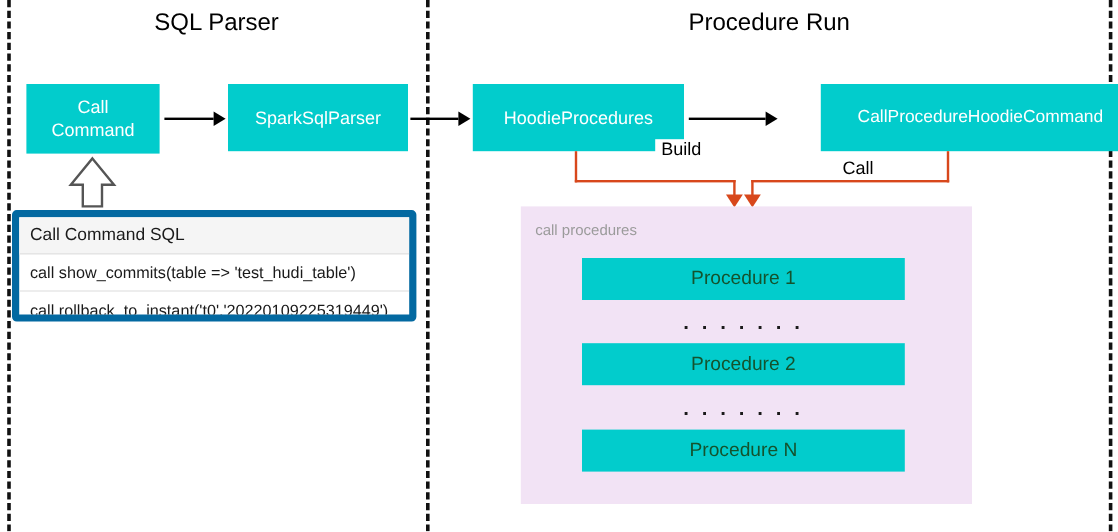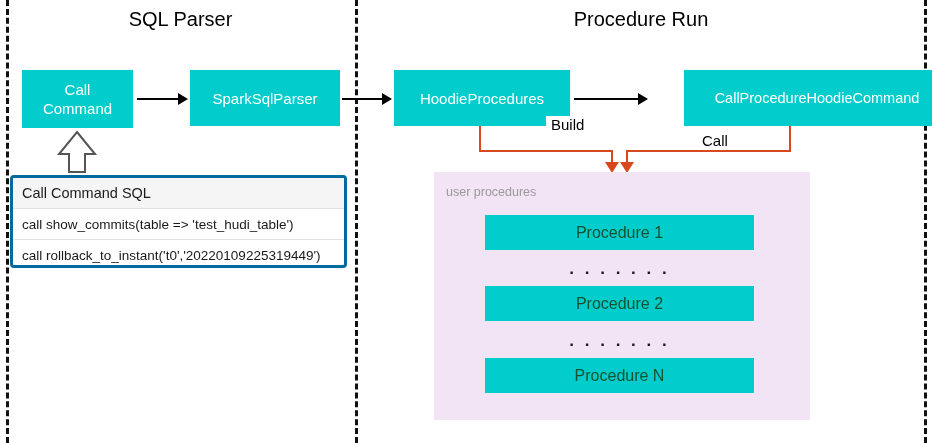--- a/index.html
+++ b/index.html
@@ -67,21 +67,21 @@
   }
 
   
   .block-arrow {
     position: absolute;
   }
 
   
   .sqltable {
     position: absolute;
-    border: 3px solid #0369a1;
+    border: 6px solid #0369a1;
     border-radius: 4px;
     background: #ffffff;
     box-sizing: border-box;
     overflow: hidden;
   }
   .sqlrow {
     box-sizing: border-box;
     font-size: 13.5px;
     color: #1a1a1a;
     display: flex;
@@ -212,21 +212,21 @@
   <div class="conn-label" style="left:546px; top:116px;">Build</div>
 
   <div class="obr" style="left:789px; top:126px; width:2px; height:26px; background:#D8481C; border:none;"></div>
   <div class="obr" style="left:626px; top:150px; width:165px; height:2px; background:#D8481C; border:none;"></div>
   <div class="obr" style="left:626px; top:150px; width:2px; height:14px; background:#D8481C; border:none;"></div>
   <div class="orange-head" style="left:620px; top:162px;"></div>
   <div class="conn-label" style="left:697px; top:132px;">Call</div>
 
   <div class="procpanel" style="left:434px; top:172px; width:376px; height:248px;"></div>
 
-  <div class="procpanel-label" style="left:446px; top:185px;">user procedures</div>
+  <div class="procpanel-label" style="left:446px; top:185px;">call procedures</div>
 
   <div class="procbar" style="left:485px; top:215px; width:269px; height:35px;">
     <span>Procedure 1</span>
   </div>
 
   <div class="dots" style="left:485px; top:264px; width:269px;">. . . . . . .</div>
 
   <div class="procbar" style="left:485px; top:286px; width:269px; height:35px;justify-content:center;">
     <span>Procedure 2</span>
   </div>

